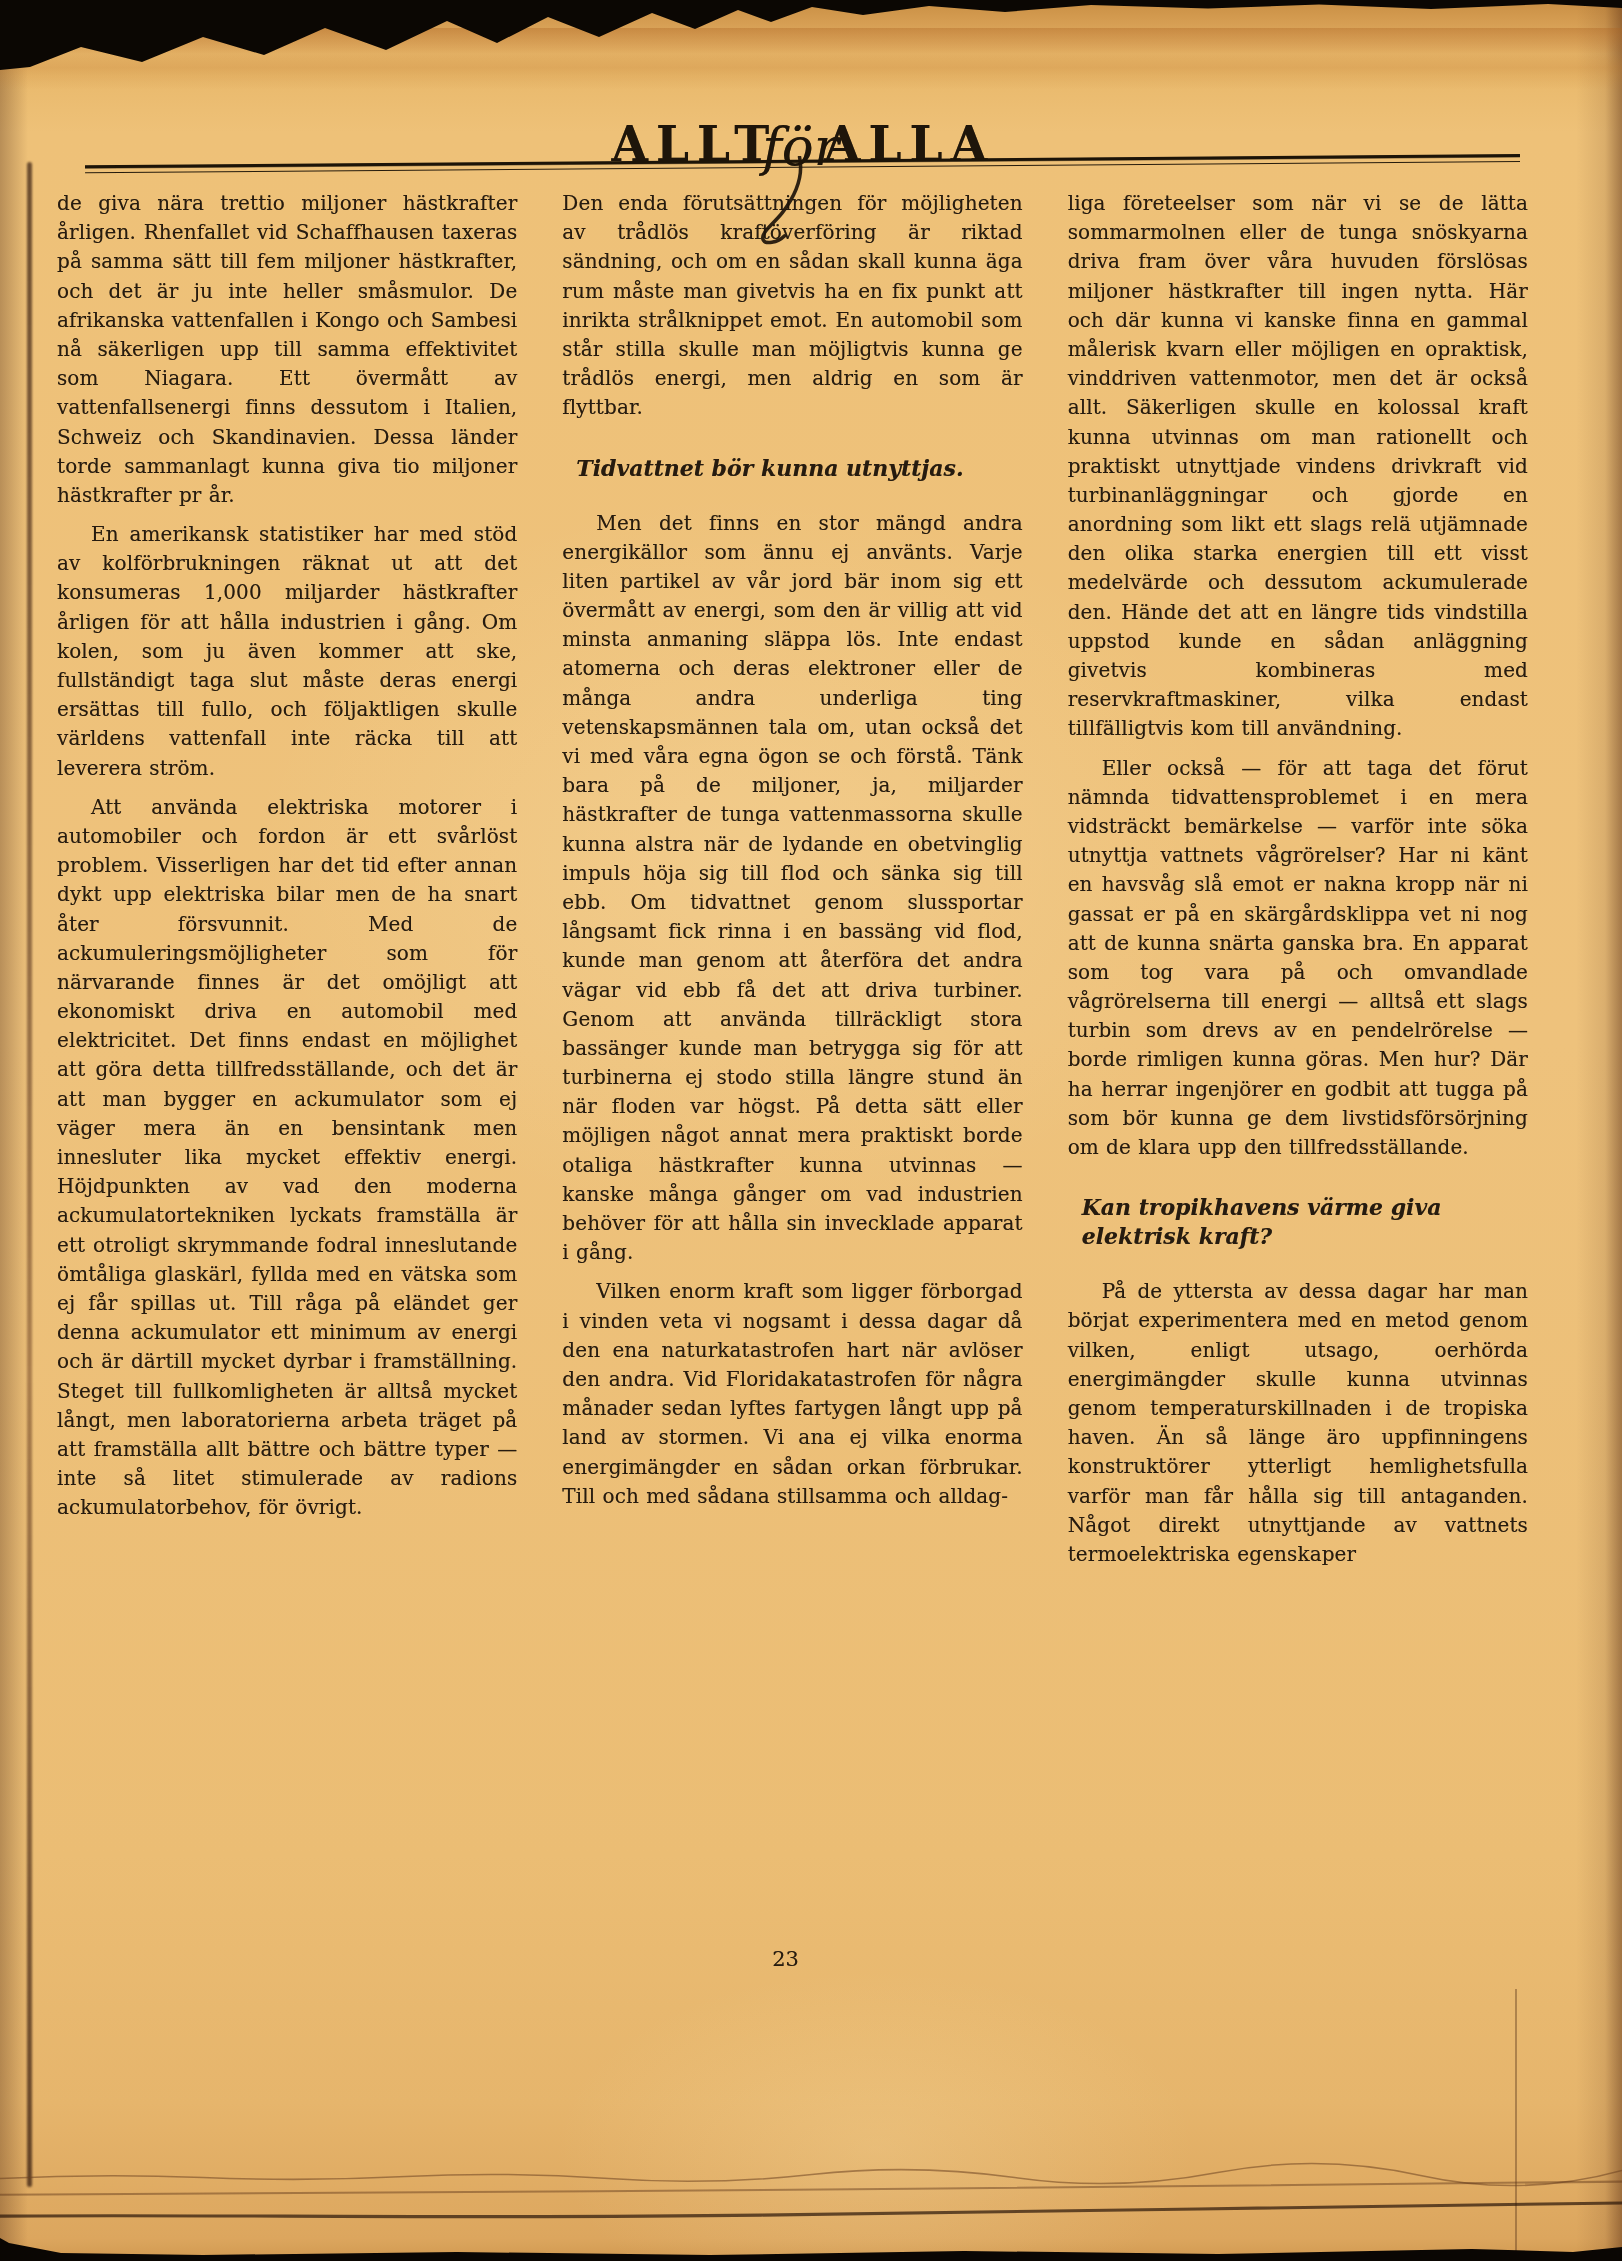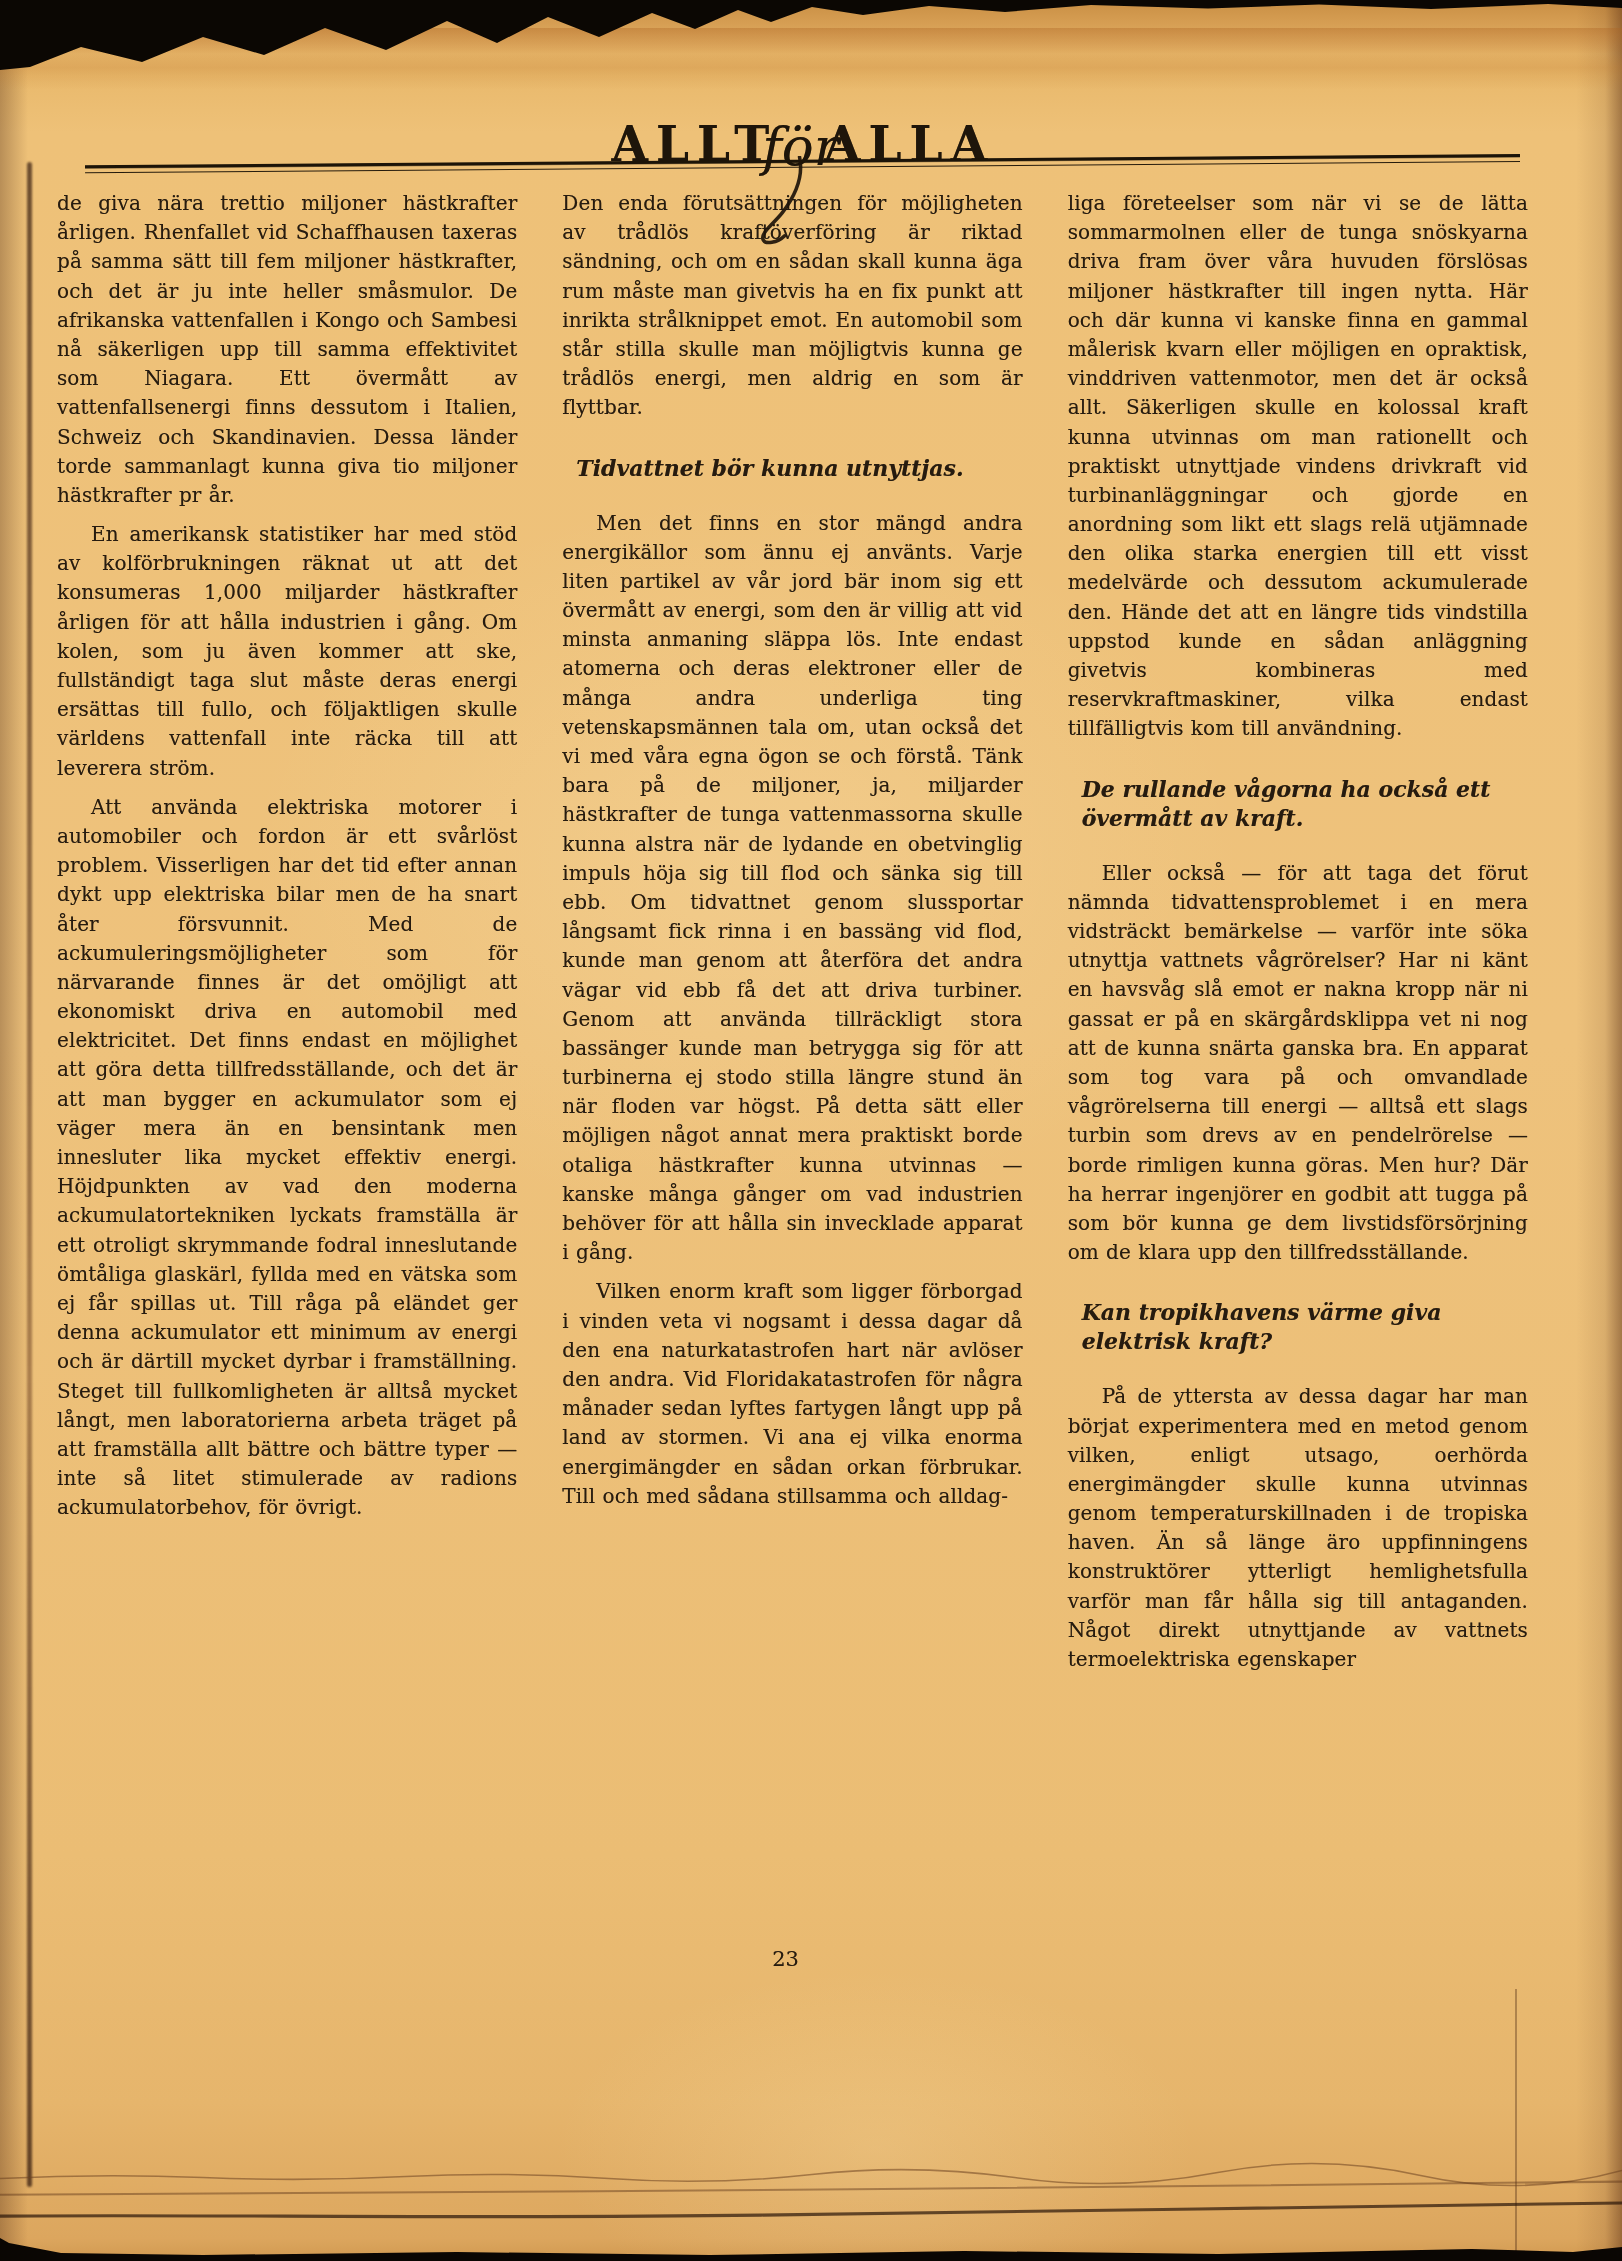--- a/index.html
+++ b/index.html
@@ -135,21 +135,20 @@
       <p class="para indent">Att använda elektriska motorer i automobiler och fordon är ett svårlöst problem. Visserligen har det tid efter annan dykt upp elektriska bilar men de ha snart åter försvunnit. Med de ackumuleringsmöjligheter som för närvarande finnes är det omöjligt att ekonomiskt driva en automobil med elektricitet. Det finns endast en möjlighet att göra detta tillfredsställande, och det är att man bygger en ackumulator som ej väger mera än en bensintank men innesluter lika mycket effektiv energi. Höjdpunkten av vad den moderna ackumulatortekniken lyckats framställa är ett otroligt skrymmande fodral inneslutande ömtåliga glaskärl, fyllda med en vätska som ej får spillas ut. Till råga på eländet ger denna ackumulator ett minimum av energi och är därtill mycket dyrbar i framställning. Steget till fullkomligheten är alltså mycket långt, men laboratorierna arbeta träget på att framställa allt bättre och bättre typer — inte så litet stimulerade av radions ackumulatorbehov, för övrigt.</p>
     </div>
     <div class="col">
       <p class="para">Den enda förutsättningen för möjligheten av trådlös kraftöverföring är riktad sändning, och om en sådan skall kunna äga rum måste man givetvis ha en fix punkt att inrikta strålknippet emot. En automobil som står stilla skulle man möjligtvis kunna ge trådlös energi, men aldrig en som är flyttbar.</p>
       <h3 class="col-heading">Tidvattnet bör kunna utnyttjas.</h3>
       <p class="para indent">Men det finns en stor mängd andra energikällor som ännu ej använts. Varje liten partikel av vår jord bär inom sig ett övermått av energi, som den är villig att vid minsta anmaning släppa lös. Inte endast atomerna och deras elektroner eller de många andra underliga ting vetenskapsmännen tala om, utan också det vi med våra egna ögon se och förstå. Tänk bara på de miljoner, ja, miljarder hästkrafter de tunga vattenmassorna skulle kunna alstra när de lydande en obetvinglig impuls höja sig till flod och sänka sig till ebb. Om tidvattnet genom slussportar långsamt fick rinna i en bassäng vid flod, kunde man genom att återföra det andra vägar vid ebb få det att driva turbiner. Genom att använda tillräckligt stora bassänger kunde man betrygga sig för att turbinerna ej stodo stilla längre stund än när floden var högst. På detta sätt eller möjligen något annat mera praktiskt borde otaliga hästkrafter kunna utvinnas — kanske många gånger om vad industrien behöver för att hålla sin invecklade apparat i gång.</p>
       <p class="para indent">Vilken enorm kraft som ligger förborgad i vinden veta vi nogsamt i dessa dagar då den ena naturkatastrofen hart när avlöser den andra. Vid Floridakatastrofen för några månader sedan lyftes fartygen långt upp på land av stormen. Vi ana ej vilka enorma energimängder en sådan orkan förbrukar. Till och med sådana stillsamma och alldag-</p>
     </div>
     <div class="col">
       <p class="para">liga företeelser som när vi se de lätta sommarmolnen eller de tunga snöskyarna driva fram över våra huvuden förslösas miljoner hästkrafter till ingen nytta. Här och där kunna vi kanske finna en gammal målerisk kvarn eller möjligen en opraktisk, vinddriven vattenmotor, men det är också allt. Säkerligen skulle en kolossal kraft kunna utvinnas om man rationellt och praktiskt utnyttjade vindens drivkraft vid turbinanläggningar och gjorde en anordning som likt ett slags relä utjämnade den olika starka energien till ett visst medelvärde och dessutom ackumulerade den. Hände det att en längre tids vindstilla uppstod kunde en sådan anläggning givetvis kombineras med reservkraftmaskiner, vilka endast tillfälligtvis kom till användning.</p>
-      <h3 class="col-heading">De rullande vågorna ha också ett övermått av kraft.</h3>
       <p class="para indent">Eller också — för att taga det förut nämnda tidvattensproblemet i en mera vidsträckt bemärkelse — varför inte söka utnyttja vattnets vågrörelser? Har ni känt en havsvåg slå emot er nakna kropp när ni gassat er på en skärgårdsklippa vet ni nog att de kunna snärta ganska bra. En apparat som tog vara på och omvandlade vågrörelserna till energi — alltså ett slags turbin som drevs av en pendelrörelse — borde rimligen kunna göras. Men hur? Där ha herrar ingenjörer en godbit att tugga på som bör kunna ge dem livstidsförsörjning om de klara upp den tillfredsställande.</p>
       <h3 class="col-heading">Kan tropikhavens värme giva elektrisk kraft?</h3>
       <p class="para indent">På de yttersta av dessa dagar har man börjat experimentera med en metod genom vilken, enligt utsago, oerhörda energimängder skulle kunna utvinnas genom temperaturskillnaden i de tropiska haven. Än så länge äro uppfinningens konstruktörer ytterligt hemlighetsfulla varför man får hålla sig till antaganden. Något direkt utnyttjande av vattnets termoelektriska egenskaper</p>
     </div>
   </div>
 
   <div class="page-number">23</div>
 
   <svg class="creases" width="1622" height="110" viewBox="0 0 3197 216">
     <path d="M0,52 Q200,42 400,50 T800,48 T1200,52 T1600,44 T2000,50 T2400,40 T2800,46 T3197,36" fill="none" stroke="#6b4220" stroke-width="3" opacity="0.55"></path>

